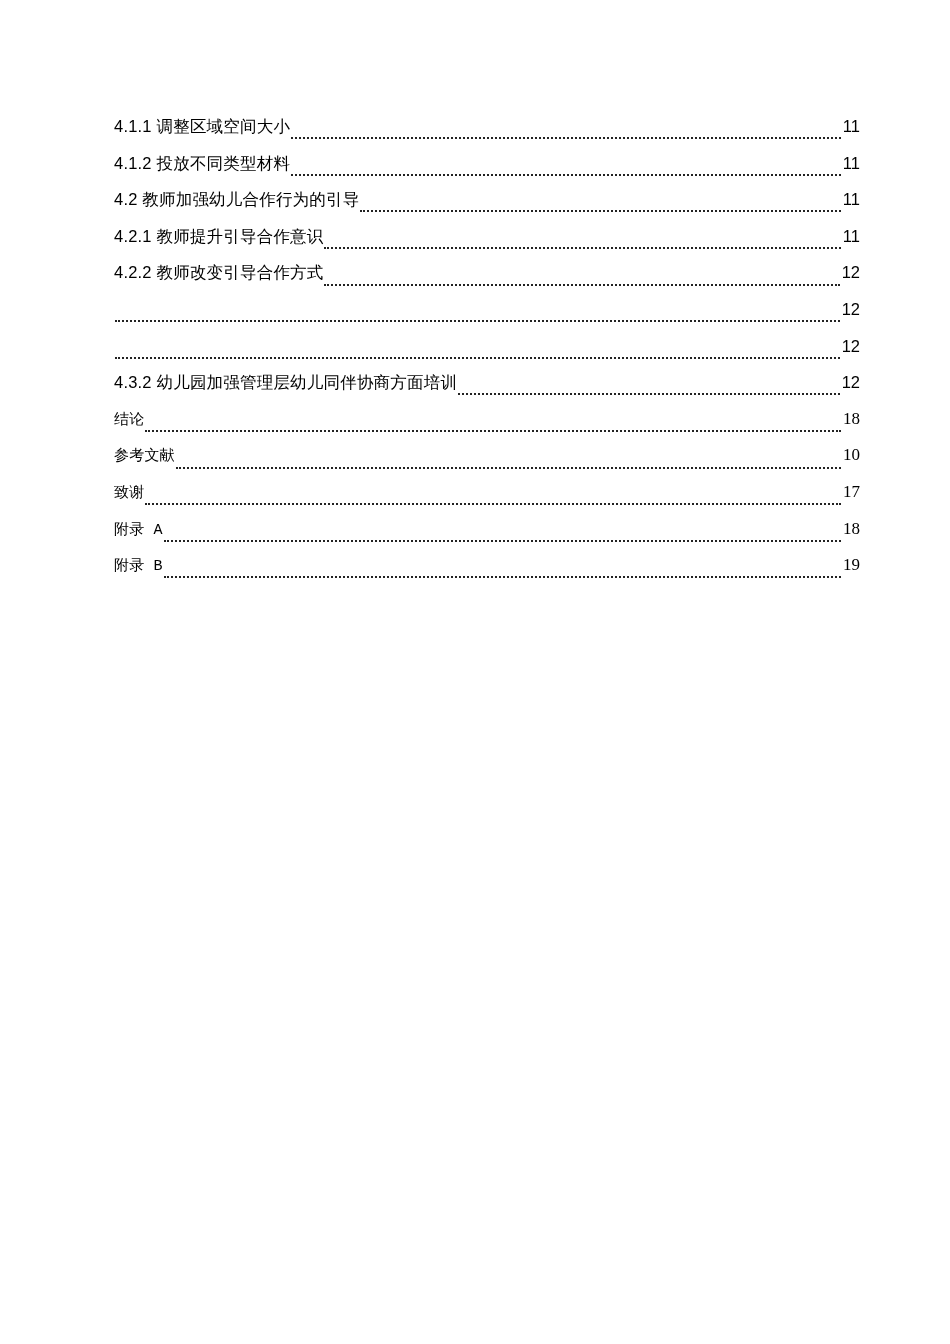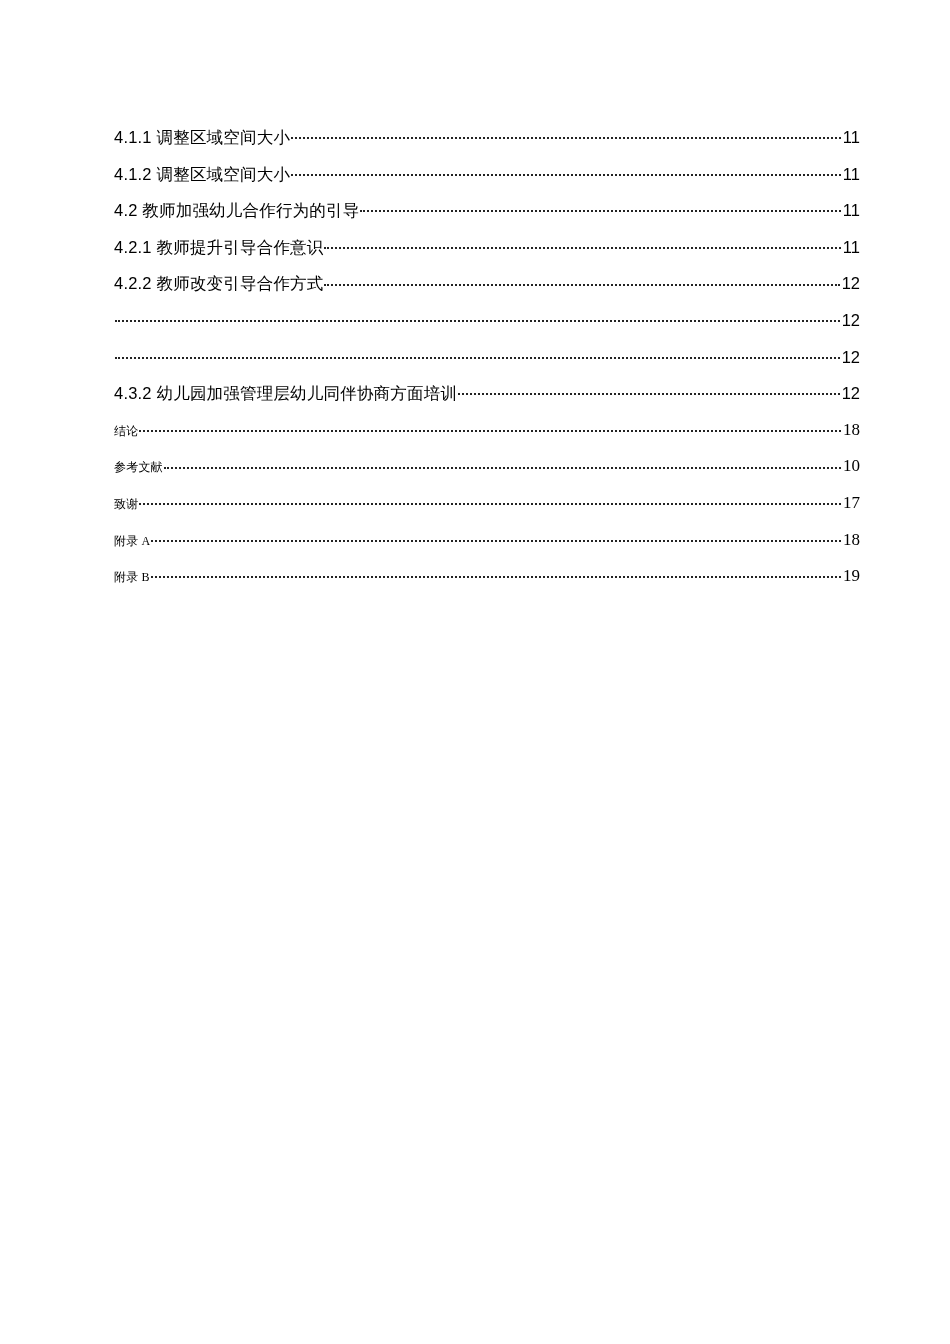--- a/index.html
+++ b/index.html
@@ -37,59 +37,58 @@
       line-height: 24px;
       white-space: nowrap;
     }
     .toc-title {
       flex: 0 0 auto;
       font-family: "Liberation Sans", "DejaVu Sans", sans-serif;
       font-size: 16.5px;
       letter-spacing: 0.2px;
     }
     .toc-entry.serif .toc-title {
-      font-family: Liberation Serif, serif;
-      font-size: 12px;
+      font-family: Liberation Mono, monospace;
+      font-size: 15px;
     }
     .toc-leader {
       flex: 1 1 auto;
       overflow: hidden;
       margin: 0 2px 0 1px;
       position: relative;
       top: -1px;
       height: 4px;
       border-bottom: 2px dotted #222222;
       align-self: center;
       margin-top: 10px;
     }
     .toc-page {
       flex: 0 0 auto;
       font-family: "Liberation Sans", "DejaVu Sans", sans-serif;
       font-size: 16.5px;
-      margin-top: 11px;
     }
     .toc-entry.serif .toc-page {
       font-family: "Liberation Serif", "DejaVu Serif", serif;
       font-size: 17px;
     }
   </style>
 </head>
 <body>
 
 <div class="page">
   <div class="toc">
 
     <div class="toc-entry">
       <span class="toc-title">4.1.1 调整区域空间大小</span>
       <span class="toc-leader"></span>
       <span class="toc-page">11</span>
     </div>
 
     <div class="toc-entry">
-      <span class="toc-title">4.1.2 调整区域空间大小</span>
+      <span class="toc-title">4.1.2 投放不同类型材料</span>
       <span class="toc-leader"></span>
       <span class="toc-page">11</span>
     </div>
 
     <div class="toc-entry">
       <span class="toc-title">4.2 教师加强幼儿合作行为的引导</span>
       <span class="toc-leader"></span>
       <span class="toc-page">11</span>
     </div>
 

